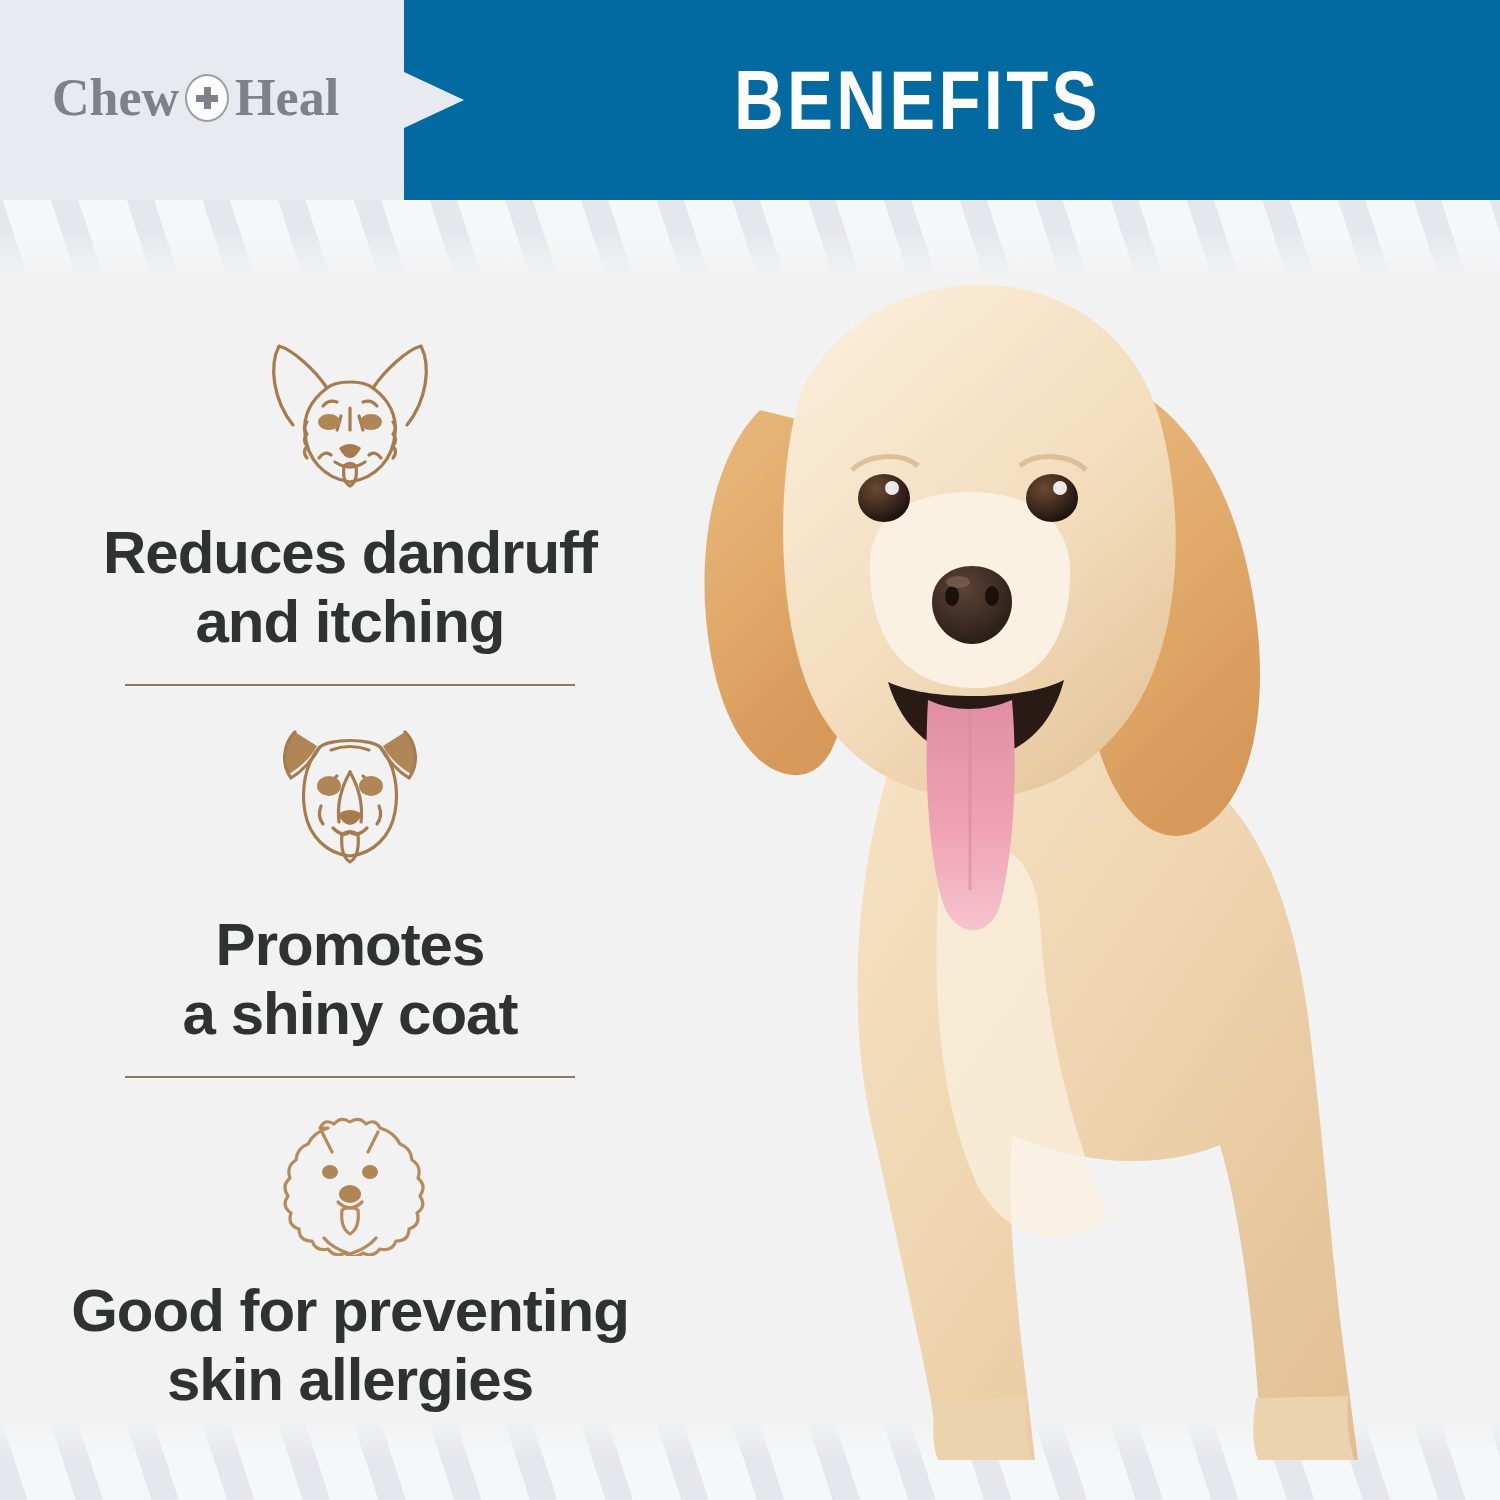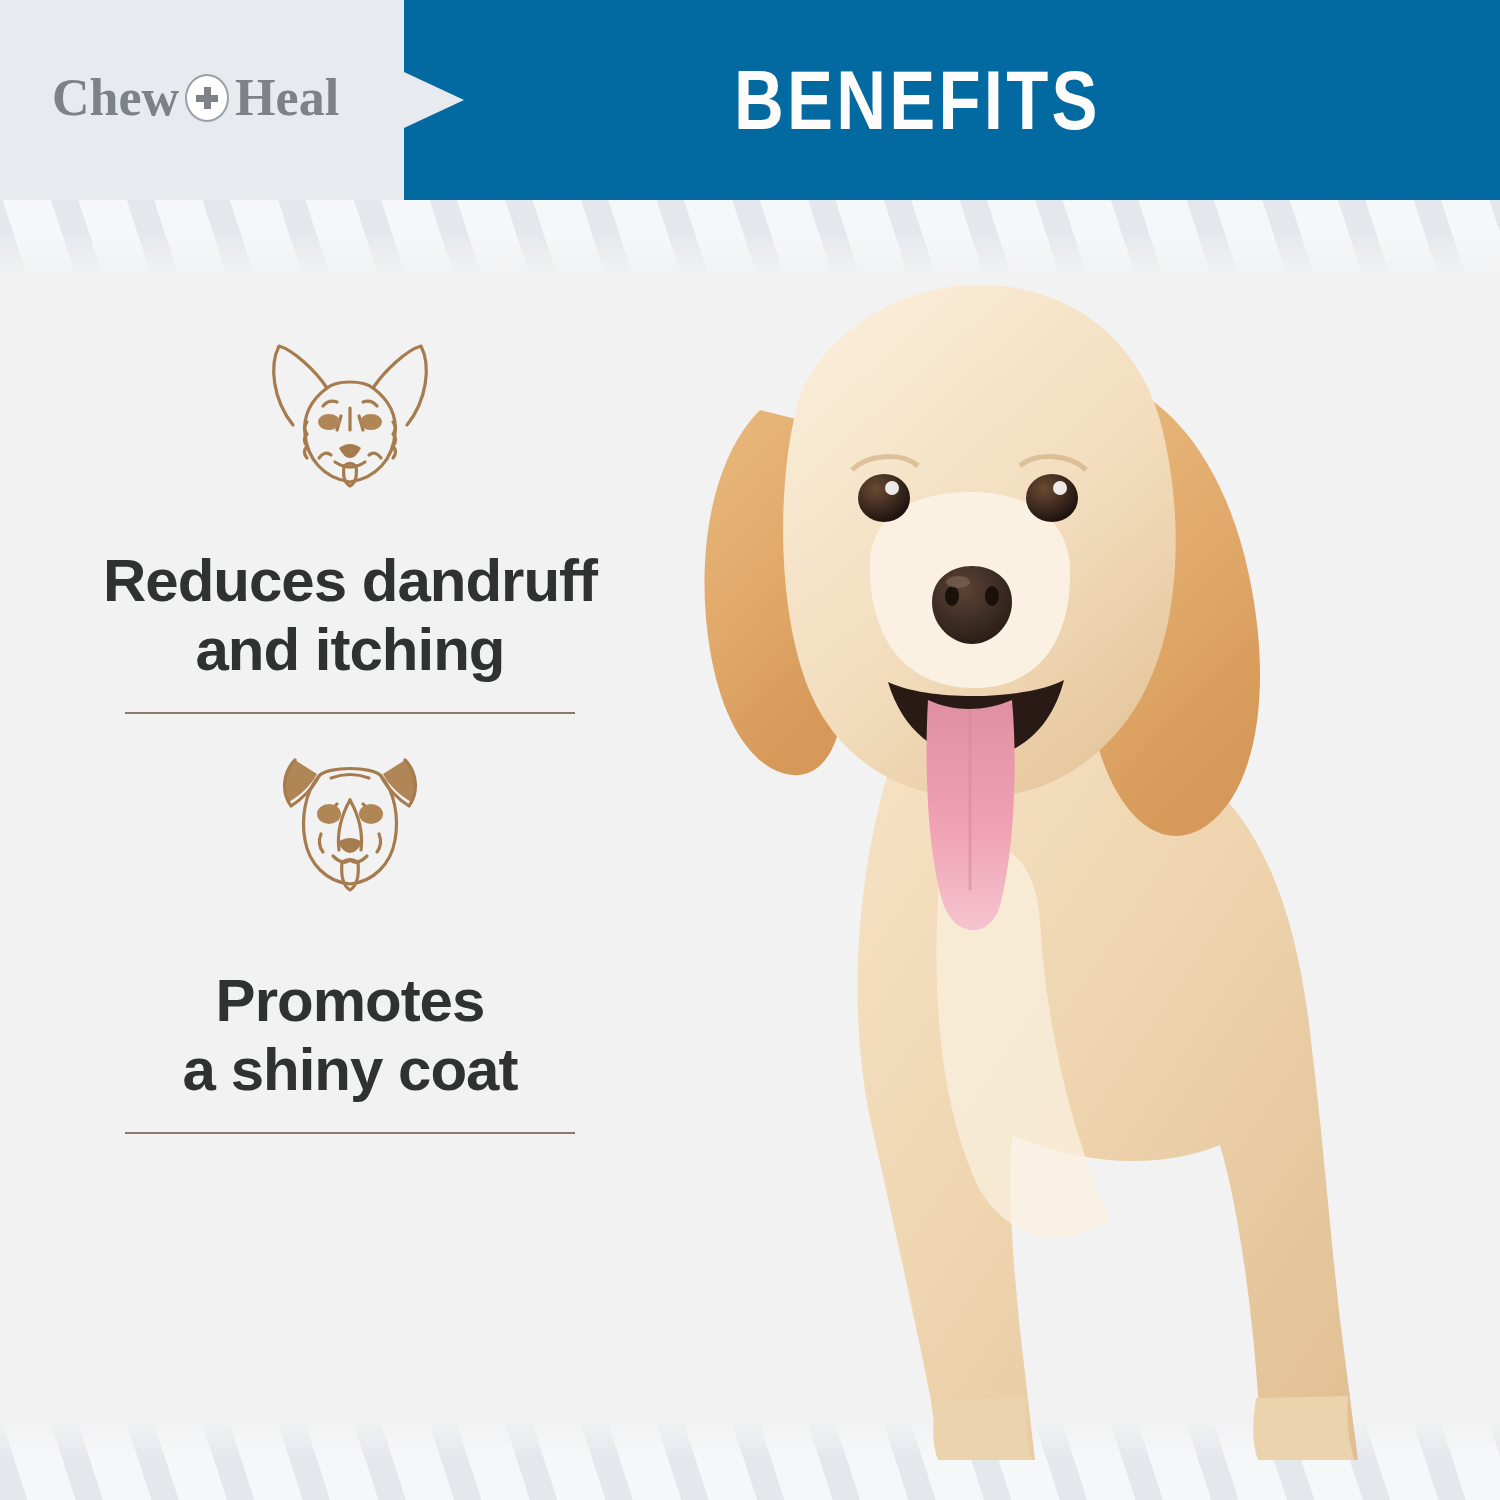--- a/index.html
+++ b/index.html
@@ -68,21 +68,21 @@
     position:absolute;left:0;top:196px;width:1500px;height:80px;z-index:6;
     background:linear-gradient(to bottom, rgba(242,242,243,0) 45%, rgba(242,242,243,1) 100%);
   }
   .stripe-fade-bottom{
     position:absolute;left:0;top:1424px;width:1500px;height:76px;z-index:6;
     background:linear-gradient(to top, rgba(242,242,243,0) 55%, rgba(242,242,243,0.85) 100%);
   }
 
   
   .benefits{position:absolute;left:0;top:300px;width:700px;z-index:10;}
-  .benefit{display:flex;flex-direction:column;align-items:center;gap:28px;}
+  .benefit{display:flex;flex-direction:column;align-items:center;}
   .benefit-icon{display:block;}
   .benefit-text{
     text-align:center;
     color:#2F3231;
     font-family:"Liberation Sans", sans-serif;
     font-weight:bold;
     font-size:58px;
     line-height:1.15;
     letter-spacing:-1px;
     white-space:pre-line;
@@ -248,16 +248,39 @@
         <ellipse cx="116" cy="72" rx="12" ry="10" fill="#B08656"></ellipse>
         <path d="M83 100 q12 -8 24 0 q-5 11 -12 11 q-7 0 -12 -11 Z" fill="#A67C4E"></path>
         <path d="M87 120 q8 -5 16 0 q2 22 -8 28 q-10 -6 -8 -28 Z" fill="none" stroke="#A67C4E" stroke-width="3.2"></path>
       </svg>
       <div class="benefit-text">Promotes
 a shiny coat</div>
     </div>
 
     <div class="divider"></div>
 
+    <div class="benefit b3">
+      <svg class="benefit-icon" width="180" height="150" viewBox="0 0 180 150">
+        <g fill="none" stroke="#B68B5C" stroke-width="3.2" stroke-linecap="round" stroke-linejoin="round">
+          <path d="M60 22 q5 -10 14 -4 q7 -8 16 -2 q9 -6 16 2 q9 -6 14 4
+                   q14 4 20 16 q11 4 12 16 q10 6 6 18 q9 8 2 18 q7 10 -3 17
+                   q4 12 -8 16 q0 12 -13 12 q-4 11 -16 8 q-7 9 -17 4
+                   q-9 7 -18 0 q-10 5 -17 -4 q-12 3 -16 -8 q-13 0 -13 -12
+                   q-12 -4 -8 -16 q-10 -7 -3 -17 q-7 -10 2 -18 q-4 -12 6 -18
+                   q1 -12 12 -16 q6 -12 20 -16 Z"></path>
+          <path d="M62 26 q6 12 10 20"></path>
+          <path d="M118 26 q-6 12 -10 20"></path>
+          <path d="M78 96 q12 12 24 0"></path>
+          <path d="M90 148 q-18 -6 -26 -16"></path>
+          <path d="M90 148 q18 -6 26 -16"></path>
+        </g>
+        <ellipse cx="70" cy="66" rx="8" ry="7" fill="#B08656"></ellipse>
+        <ellipse cx="110" cy="66" rx="8" ry="7" fill="#B08656"></ellipse>
+        <ellipse cx="90" cy="88" rx="11" ry="9" fill="#B08656"></ellipse>
+        <path d="M82 104 q8 -5 16 0 q2 18 -8 24 q-10 -6 -8 -24 Z" fill="none" stroke="#B68B5C" stroke-width="3.2"></path>
+      </svg>
+      <div class="benefit-text">Good for preventing
+skin allergies</div>
+    </div>
 
   </div>
 
 </div>
 
 </body></html>

